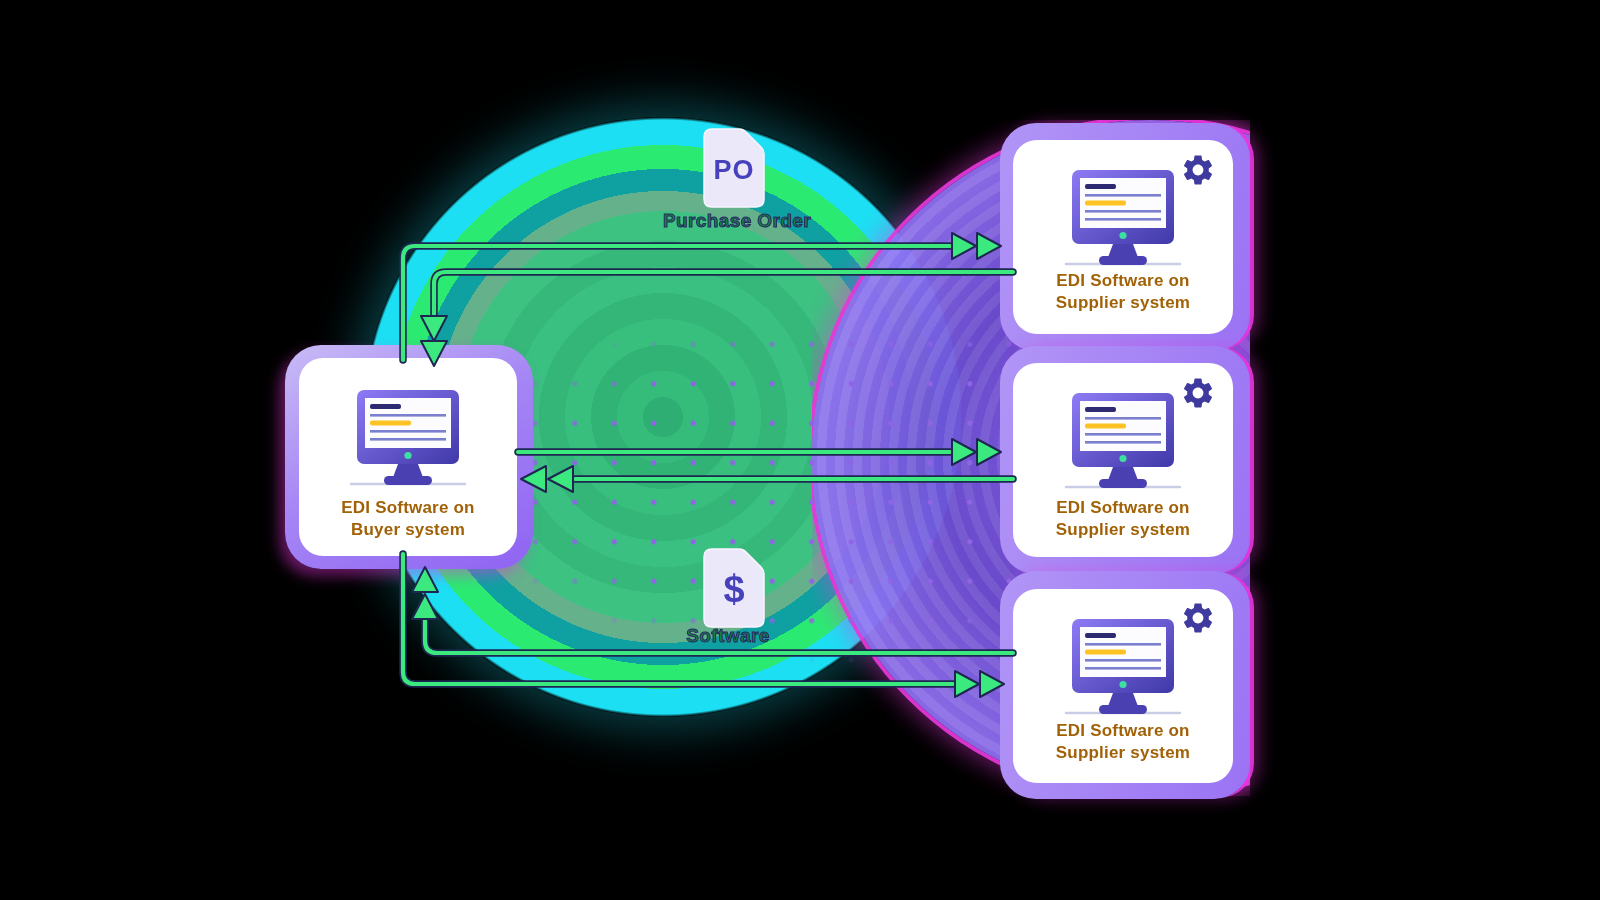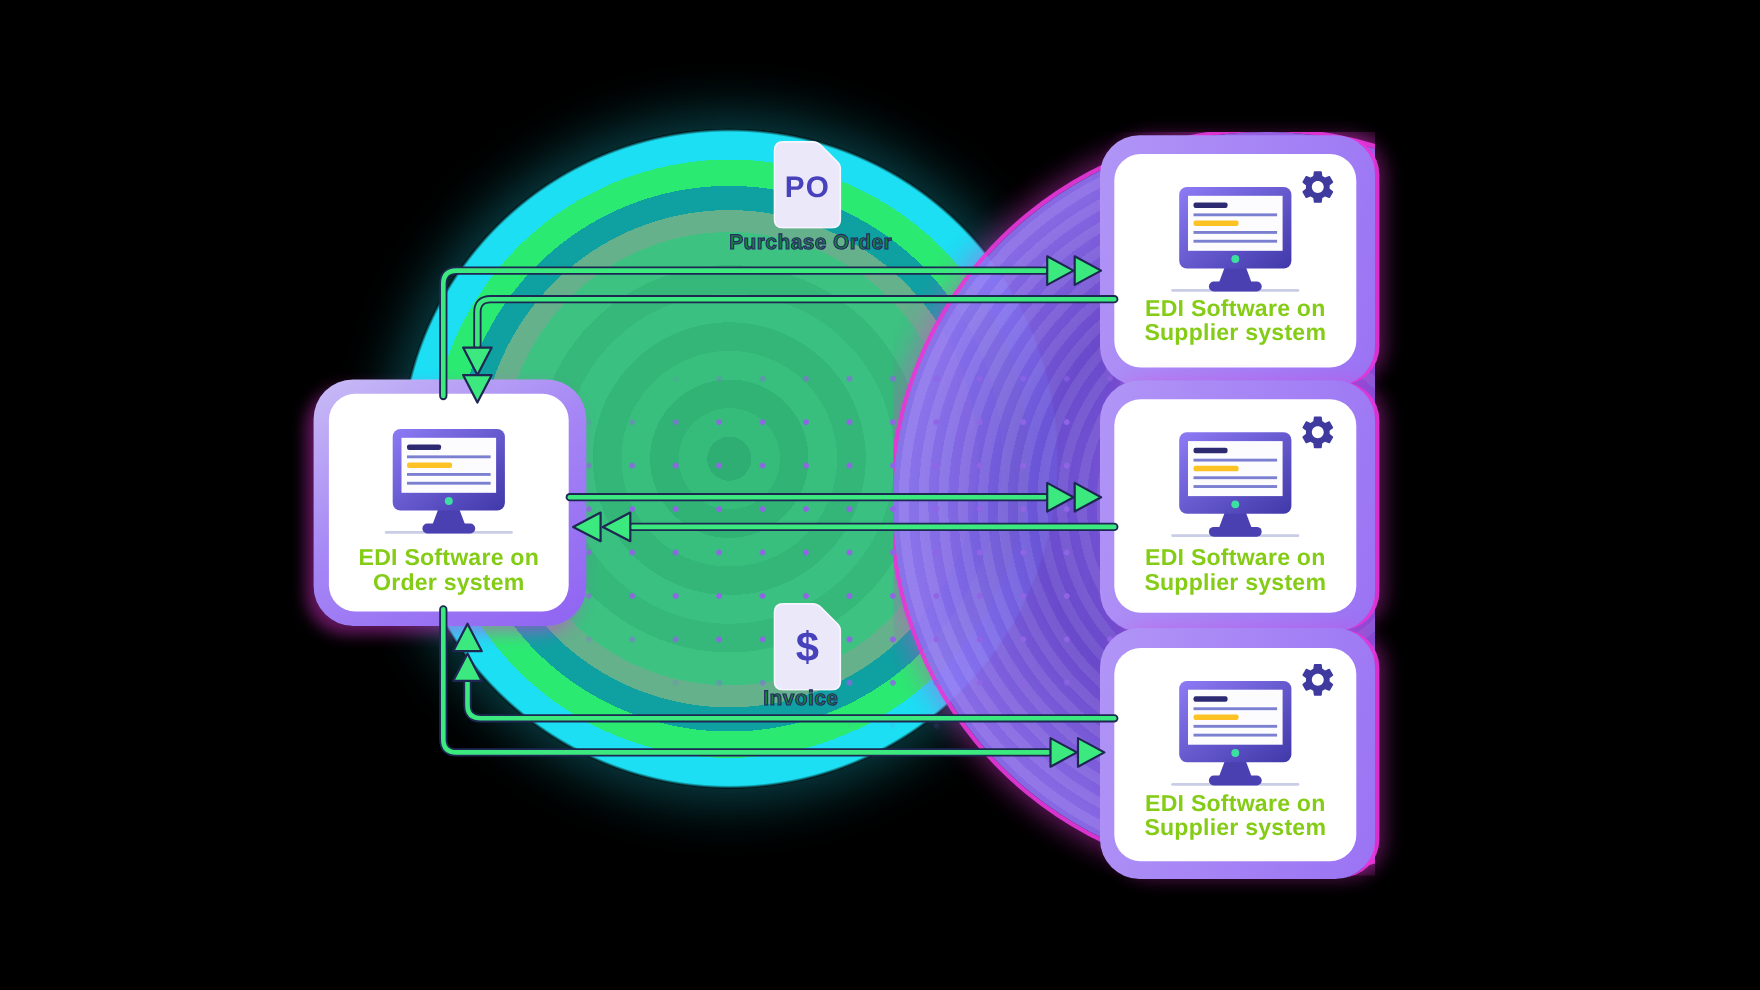--- a/index.html
+++ b/index.html
@@ -41,22 +41,22 @@
   .card-frame{border-radius:36px;}
   .frame-buyer{left:285px;top:345px;width:248px;height:224px;
     background:linear-gradient(150deg,#c9bcf6 0%,#a687f5 45%,#8f63f2 100%);
     box-shadow:-6px 7px 14px rgba(230,52,219,.45);}
   .frame-supplier{left:1000px;width:250px;height:228px;
     background:linear-gradient(105deg,#b195f6,#9a73f4);
     box-shadow:5px 0 0 -1px rgba(234,52,221,.9),10px 0 16px rgba(234,52,221,.35);}
   .card{background:#fff;border-radius:24px;}
   .card-buyer{left:299px;top:358px;width:218px;height:198px;}
   .card-supplier{left:1013px;width:220px;height:194px;}
-  .card-label{width:220px;text-align:center;font-weight:700;font-size:21px;line-height:22px;
-    color:#84cc16;letter-spacing:.2px;}
+  .card-label{width:220px;text-align:center;font-weight:700;font-size:17px;line-height:22px;
+    color:#a16207;letter-spacing:.2px;}
   .monitor{width:130px;height:100px;}
   .gear{width:36px;height:36px;}
 
   
   #flows{left:0;top:0;}
   .flow-under{fill:none;stroke:#1d2752;stroke-width:7.5;stroke-linecap:round;stroke-linejoin:round;}
   .flow-over{fill:none;stroke:#3ce97f;stroke-width:4.2;stroke-linecap:round;stroke-linejoin:round;}
   .head{fill:#3ce97f;stroke:#1d2752;stroke-width:2;stroke-linejoin:round;}
 </style>
 </head>
@@ -103,30 +103,30 @@
     <div class="doc-badge po">PO</div>
   </div>
   <div class="doc-label" style="left:737px;top:210px;">Purchase Order</div>
 
   <div class="doc" style="left:703px;top:548px;">
     <svg width="62" height="80">
         <use href="#doc-sym"></use>
       </svg>
     <div class="doc-badge dollar">$</div>
   </div>
-  <div class="doc-label" style="left:728px;top:625px;">Invoice</div>
+  <div class="doc-label" style="left:728px;top:625px;">Software</div>
 
   <div class="card-frame frame-buyer"></div>
   <div class="card card-buyer"></div>
   <svg class="monitor" style="left:343px;top:388px;" width="130" height="100">
       <use href="#monitor-sym"></use>
     </svg>
   <div class="card-label" style="left:298px;top:497px;">
     <span style="position:static;display:block;">EDI Software on</span>
-    <span style="position:static;display:block;">Order system</span>
+    <span style="position:static;display:block;">Buyer system</span>
   </div>
 
   <div class="card-frame frame-supplier" style="top:123px;"></div>
   <div class="card card-supplier" style="top:140px;"></div>
   <svg class="monitor" style="left:1058px;top:168px;" width="130" height="100">
       <use href="#monitor-sym"></use>
     </svg>
   <svg class="gear" style="left:1180px;top:152px;" width="36" height="36">
       <use href="#gear-sym"></use>
     </svg>

